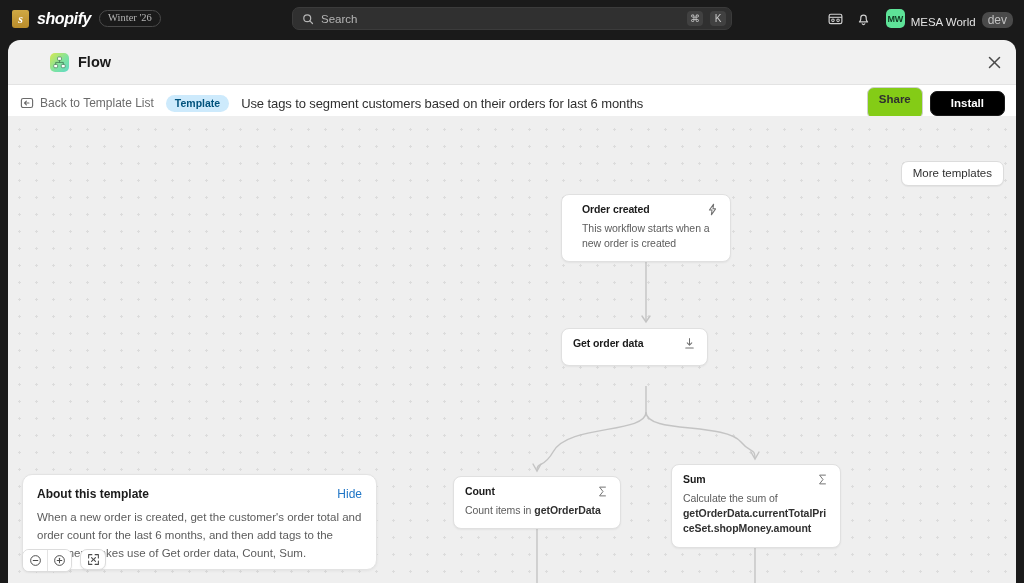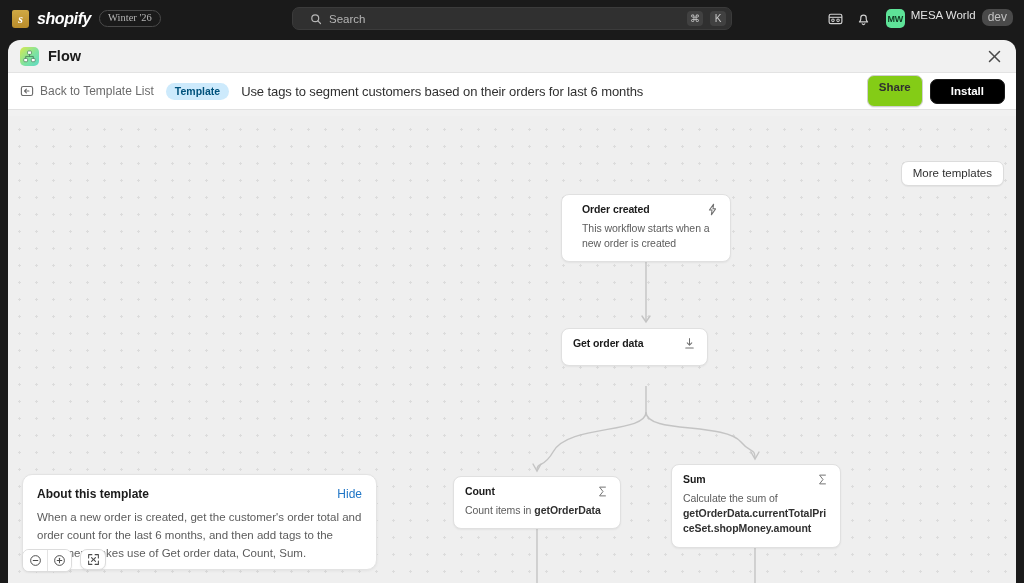--- a/index.html
+++ b/index.html
@@ -46,37 +46,37 @@
 
   .searchwrap {
     position: absolute; left: 292px; top: 7px;
     width: 440px; height: 23px;
   }
   .searchbox {
     width: 100%; height: 100%;
     background: #303030; border: 1px solid #3b3b3b;
     border-radius: 7px;
     display: flex; align-items: center;
-    padding: 0 5px 0 17px; gap: 7px;
+    padding: 0 5px 0 9px; gap: 7px;
   }
   .search-label { color: #b5b5b5; font-size: 11.5px; flex: 1; }
   .kbd {
     background: #414141; color: #c9c9c9;
     border-radius: 4px; font-size: 10px;
     min-width: 16px; height: 15px;
     display: flex; align-items: center; justify-content: center;
     padding: 0 3px;
   }
 
   .topright {
     position: absolute; right: 11px; top: 0; height: 37px;
     display: flex; align-items: center; gap: 11px;
   }
   .ticon { width: 17px; height: 17px; color: #d0d0d0; display: block; }
-  .user { display: flex; align-items: flex-start; gap: 6px; margin-left: 3px; }
+  .user { display: flex; align-items: flex-end; gap: 6px; margin-left: 3px; }
   .avatar {
     width: 19px; height: 19px; border-radius: 5px;
     background: #5ee398; color: #103a22;
     font-size: 9px; font-weight: bold;
     display: flex; align-items: center; justify-content: center;
     letter-spacing: -0.3px;
   }
   .uname { color: #e3e3e3; font-size: 11.5px; }
   .dev-badge {
     background: #4a4a4a; color: #c2c2c2;
@@ -86,22 +86,22 @@
 
   
   .modal {
     position: absolute; left: 8px; top: 40px;
     width: 1008px; height: 543px;
     background: #f1f1f1;
     border-radius: 12px 12px 0 0;
     overflow: hidden;
   }
   .modal-head {
-    height: 32px; display: flex; align-items: center;
-    padding: 4px 12px; gap: 9px; position: relative;
+    height: 44px; display: flex; align-items: center;
+    padding: 4px 12px; gap: 9px; position: relative; margin-left: 30px;
   }
   .flow-icon {
     width: 19px; height: 19px; border-radius: 5px;
     background: linear-gradient(135deg,#d7e94f 0%,#7fe3a0 55%,#5fd9c6 100%);
     display: flex; align-items: center; justify-content: center;
   }
   .flow-title { font-size: 14.5px; font-weight: bold; color: #1a1a1a; }
   .close-x {
     position: absolute; right: 12px; top: 50%; transform: translateY(-50%);
     width: 20px; height: 20px; color: #4a4a4a;

